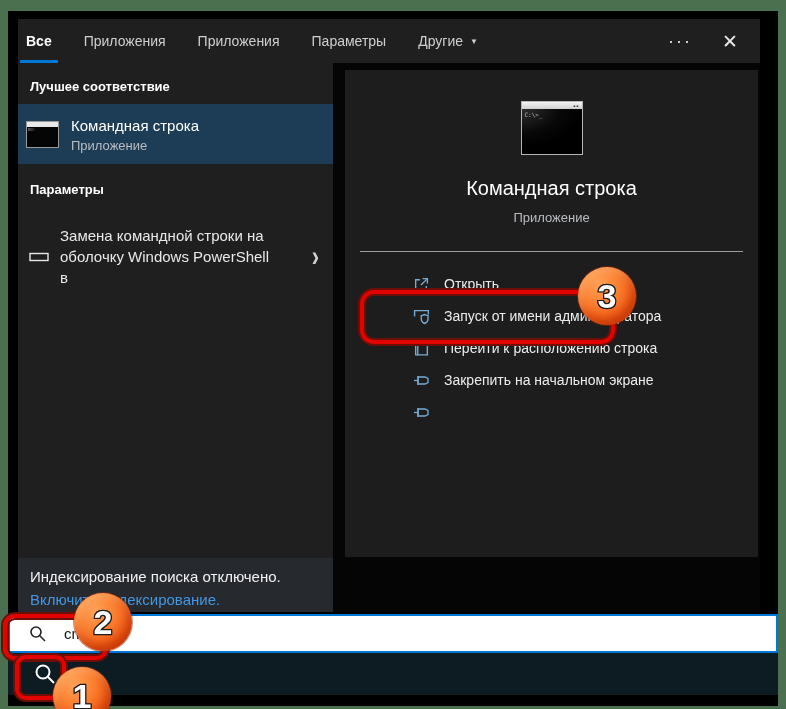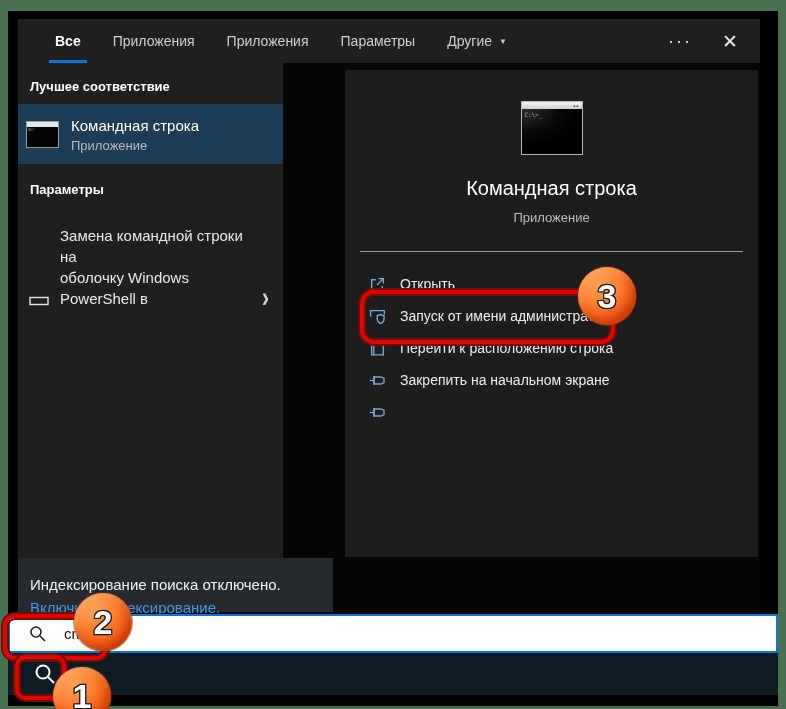--- a/index.html
+++ b/index.html
@@ -5,69 +5,69 @@
   html,body{margin:0;padding:0;}
   body{font-family:"Liberation Sans","DejaVu Sans",sans-serif;background:#4a7050;}
   .stage{position:relative;width:786px;height:709px;overflow:hidden;background:#4a7050;}
   .black-inner{position:absolute;left:8px;top:11px;width:770px;height:695px;background:#000;}
 
   
   .window{position:absolute;left:18px;top:19px;width:742px;height:593px;background:#050505;}
 
   
   .tabbar{position:absolute;left:0;top:0;width:742px;height:44px;background:#1f1f1f;
-          display:flex;align-items:center;padding-left:37px;box-sizing:border-box;}
+          display:flex;align-items:center;padding-left:8px;box-sizing:border-box;}
   .tab{position:relative;height:44px;display:flex;align-items:center;margin-right:32px;
        color:#cfcfcf;font-size:14px;cursor:pointer;white-space:nowrap;}
   .tab.active{color:#fff;font-weight:bold;}
   .tab.active::after{content:"";position:absolute;left:-6px;right:-6px;bottom:0;height:3px;background:#0078d7;}
   .tab .caret{font-size:8px;margin-left:7px;color:#cfcfcf;}
   .tab-controls{margin-left:auto;display:flex;align-items:center;gap:30px;padding-right:22px;}
   .more-glyph{color:#e8e8e8;font-size:18px;letter-spacing:2px;cursor:pointer;}
   .close-glyph{color:#e8e8e8;font-size:19px;cursor:pointer;}
 
   
-  .left-panel{position:absolute;left:0;top:44px;width:265px;height:495px;background:#1f1f1f;}
+  .left-panel{position:absolute;left:0;top:44px;width:315px;height:495px;background:#1f1f1f;}
   .section-header{color:#fff;font-size:13px;font-weight:bold;padding:16px 0 10px 12px;}
   .best-row{height:60px;background:#1d3c55;display:flex;align-items:center;cursor:pointer;}
   .cmd-icon-sm{width:33px;height:27px;margin-left:8px;background:#050505;border:1px solid #9a9a9a;
                box-sizing:border-box;position:relative;flex:none;}
   .cmd-icon-sm::before{content:"";position:absolute;left:0;top:0;right:0;height:5px;background:#e8e8e8;}
   .cmd-icon-sm::after{content:"";position:absolute;left:1px;top:6px;width:7px;height:3px;
                background:linear-gradient(90deg,#555,#111);}
   .best-texts{margin-left:12px;}
   .best-title{color:#fff;font-size:15px;line-height:19px;}
   .best-sub{color:#b9bdc2;font-size:13px;margin-top:3px;}
-  .param-row{display:flex;align-items:flex-end;margin-top:10px;padding:8px 0;cursor:pointer;}
+  .param-row{display:flex;align-items:center;margin-top:10px;padding:8px 0;cursor:pointer;}
   .param-icon{flex:none;margin-left:10px;width:22px;display:flex;justify-content:center;}
   .param-texts{margin-left:10px;color:#e8e8e8;font-size:15px;line-height:21px;width:218px;}
   .param-chevron{margin-left:auto;margin-right:14px;color:#cfcfcf;font-size:22px;font-weight:bold;
                  transform:scaleY(1.35);line-height:1;}
 
   
   .status{position:absolute;left:0;top:539px;width:315px;height:54px;background:#26292e;
-          padding:16px 0 0 12px;box-sizing:border-box;}
+          padding:8px 0 0 12px;box-sizing:border-box;}
   .status-line{color:#f2f2f2;font-size:15px;line-height:22px;}
   .status-link{color:#4397e2;font-size:15px;line-height:24px;cursor:pointer;}
 
   
   .right-panel{position:absolute;left:327px;top:51px;width:413px;height:487px;background:#1d1d1d;}
   .cmd-icon-lg{width:62px;height:54px;margin:31px auto 0 auto;background:#000;border:1px solid #b5b5b5;
                box-sizing:border-box;position:relative;}
   .cmd-icon-lg .bar{position:absolute;left:0;top:0;right:0;height:7px;
                background:linear-gradient(180deg,#f4f4f4,#cfcfcf);}
   .cmd-icon-lg .dots{position:absolute;right:2px;top:1px;font-size:6px;color:#333;letter-spacing:1px;}
   .cmd-icon-lg .body{position:absolute;left:0;top:7px;right:0;bottom:0;
                background:radial-gradient(140% 120% at 0% 0%,rgba(255,255,255,0.18),rgba(255,255,255,0.03) 45%,#000 70%);}
   .cmd-icon-lg .prompt{position:absolute;left:3px;top:9px;color:#bbb;font-size:6px;font-family:"DejaVu Sans Mono",monospace;}
   .preview-title{color:#fff;font-size:20px;text-align:center;margin-top:22px;}
   .preview-sub{color:#b9bdc2;font-size:13px;text-align:center;margin-top:10px;}
   .divider{height:1px;background:#9d9d9d;margin:26px 15px 0 15px;}
   .actions{margin-top:16px;}
-  .action-row{display:flex;align-items:center;height:32px;padding-left:23px;cursor:pointer;}
+  .action-row{display:flex;align-items:center;height:32px;padding-left:23px;cursor:pointer;margin-left:44px;}
   .action-icon{width:19px;height:19px;flex:none;display:flex;align-items:center;justify-content:center;}
   .action-label{margin-left:13px;color:#ececec;font-size:14px;white-space:nowrap;}
 
   
   .searchbar{position:absolute;left:8px;top:614px;width:770px;height:39px;background:#fff;
              border:2px solid #0078d7;box-sizing:border-box;display:flex;align-items:center;}
   .searchbar .mag{margin-left:19px;flex:none;display:flex;}
   .search-input{border:none;outline:none;background:transparent;color:#111;font-size:15px;
                 font-family:"Liberation Sans","DejaVu Sans",sans-serif;margin-left:15px;width:640px;}
 

